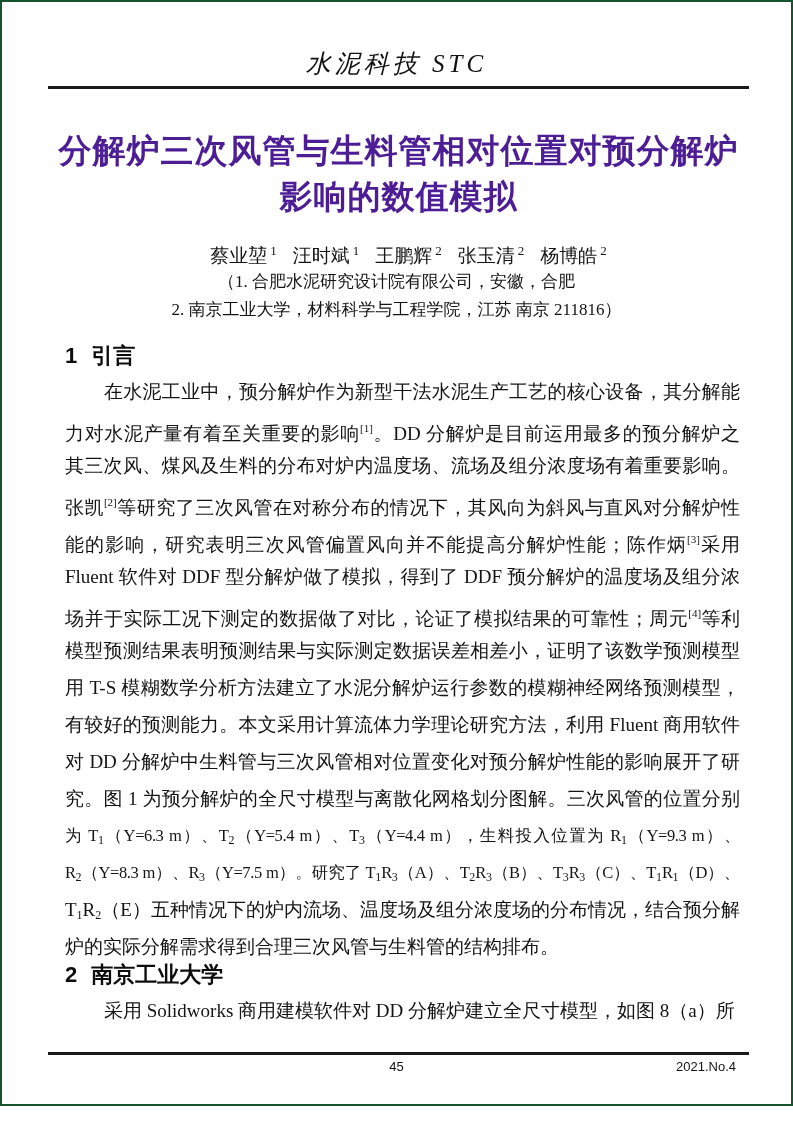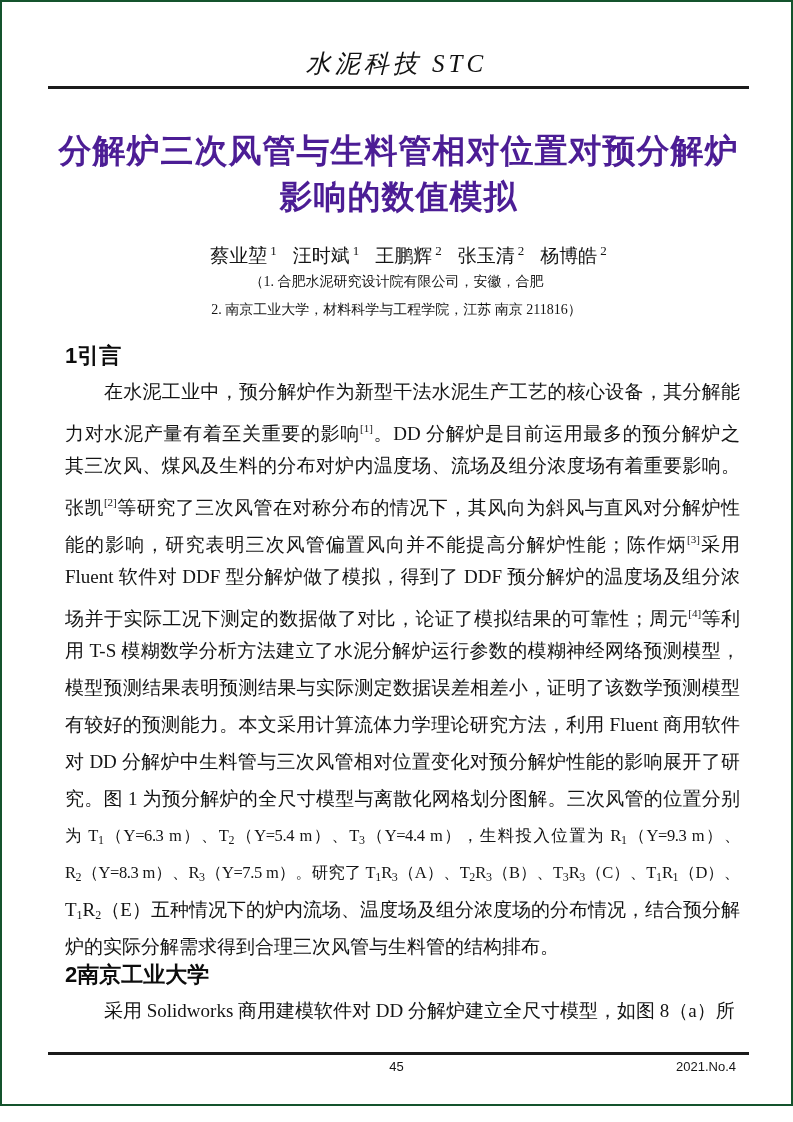--- a/index.html
+++ b/index.html
@@ -31,32 +31,32 @@
     position:absolute; top:236px; left:12px; width:100%; text-align:center;
     font-size:19px; line-height:26px;
   }
   .author { display:inline-block; }
   .author + .author { margin-left:16px; }
   .author sup { font-size:13px; margin-left:3px; vertical-align:7px; }
 
   
   .affiliations {
     position:absolute; top:266px; left:0; width:100%; text-align:center;
-    font-size:14px; line-height:28px;
+    font-size:17px; line-height:28px;
   }
 
   
   .section { position:absolute; left:63px; width:675px; }
   #section-1 { top:337px; }
   #section-2 { top:956px; }
   .section-heading {
     height:34px; line-height:34px; font-size:22px; font-weight:bold;
     font-family:"Liberation Sans", sans-serif; color:#0d0d0d;
   }
-  .section-heading .sec-title { }
+  .section-heading .sec-title { margin-left:14px; }
   .body-line {
     height:37px; line-height:37px; font-size:19px; overflow:hidden;
     text-align:justify; text-align-last:justify;
   }
   .body-line.indent { text-indent:39px; }
   .body-line.short { text-align-last:left; }
   .body-line.condensed { font-size:16.5px; letter-spacing:-0.4px; }
   .body-line sup { font-size:11px; vertical-align:8px; letter-spacing:0; }
   .body-line sub { font-size:12px; vertical-align:-3px; letter-spacing:0; }
 
@@ -92,22 +92,22 @@
 
   <div class="section" id="section-1">
       <div class="section-heading"><span class="sec-num">1</span><span class="sec-title">引言</span></div>
       <div class="body-line indent">在水泥工业中，预分解炉作为新型干法水泥生产工艺的核心设备，其分解能</div>
       <div class="body-line">力对水泥产量有着至关重要的影响<sup>[1]</sup>。DD 分解炉是目前运用最多的预分解炉之一，</div>
       <div class="body-line">其三次风、煤风及生料的分布对炉内温度场、流场及组分浓度场有着重要影响。</div>
       <div class="body-line">张凯<sup>[2]</sup>等研究了三次风管在对称分布的情况下，其风向为斜风与直风对分解炉性</div>
       <div class="body-line">能的影响，研究表明三次风管偏置风向并不能提高分解炉性能；陈作炳<sup>[3]</sup>采用</div>
       <div class="body-line">Fluent 软件对 DDF 型分解炉做了模拟，得到了 DDF 预分解炉的温度场及组分浓度</div>
       <div class="body-line">场并于实际工况下测定的数据做了对比，论证了模拟结果的可靠性；周元<sup>[4]</sup>等利</div>
+      <div class="body-line">模型预测结果表明预测结果与实际测定数据误差相差小，证明了该数学预测模型</div>
       <div class="body-line">用 T-S 模糊数学分析方法建立了水泥分解炉运行参数的模糊神经网络预测模型，</div>
-      <div class="body-line">模型预测结果表明预测结果与实际测定数据误差相差小，证明了该数学预测模型</div>
       <div class="body-line">有较好的预测能力。本文采用计算流体力学理论研究方法，利用 Fluent 商用软件</div>
       <div class="body-line">对 DD 分解炉中生料管与三次风管相对位置变化对预分解炉性能的影响展开了研</div>
       <div class="body-line">究。图 1 为预分解炉的全尺寸模型与离散化网格划分图解。三次风管的位置分别</div>
       <div class="body-line condensed">为 T<sub>1</sub>（Y=6.3 m）、T<sub>2</sub>（Y=5.4 m）、T<sub>3</sub>（Y=4.4 m），生料投入位置为 R<sub>1</sub>（Y=9.3 m）、</div>
       <div class="body-line condensed">R<sub>2</sub>（Y=8.3 m）、R<sub>3</sub>（Y=7.5 m）。研究了 T<sub>1</sub>R<sub>3</sub>（A）、T<sub>2</sub>R<sub>3</sub>（B）、T<sub>3</sub>R<sub>3</sub>（C）、T<sub>1</sub>R<sub>1</sub>（D）、</div>
       <div class="body-line">T<sub>1</sub>R<sub>2</sub>（E）五种情况下的炉内流场、温度场及组分浓度场的分布情况，结合预分解</div>
       <div class="body-line short">炉的实际分解需求得到合理三次风管与生料管的结构排布。</div>
     </div>
   <div class="section" id="section-2">
       <div class="section-heading"><span class="sec-num">2</span><span class="sec-title">南京工业大学</span></div>

